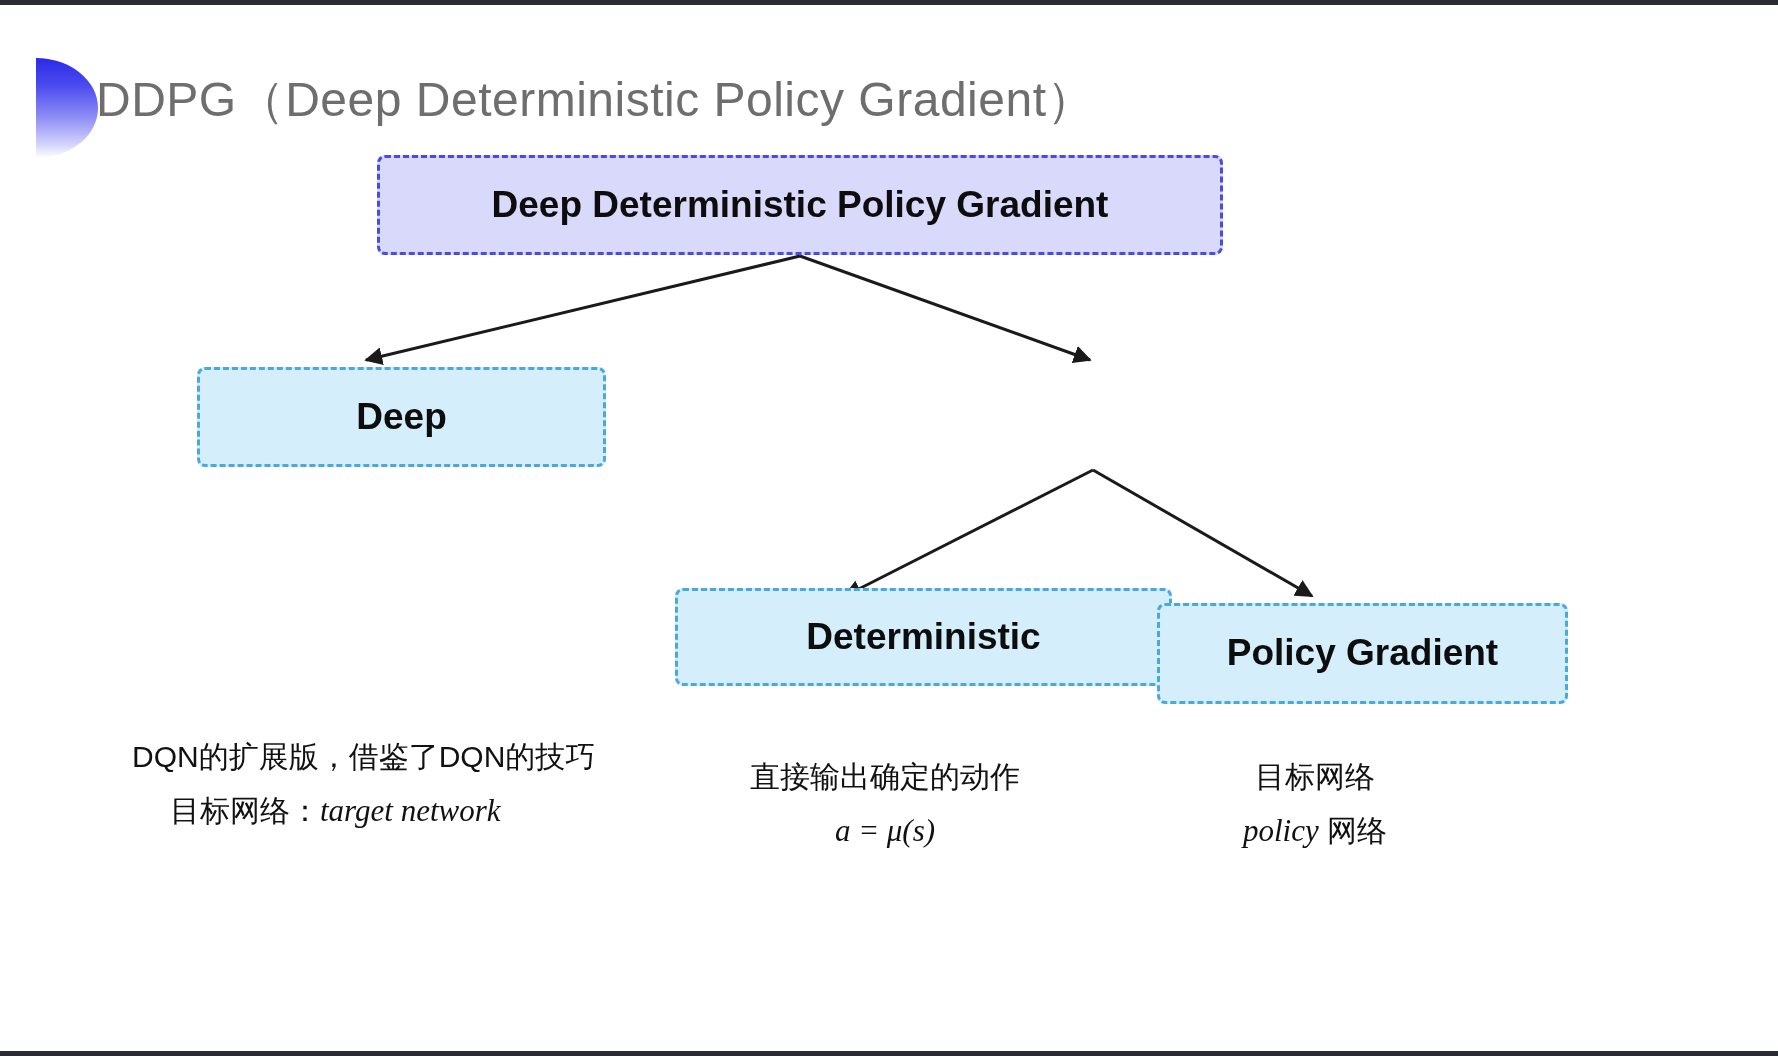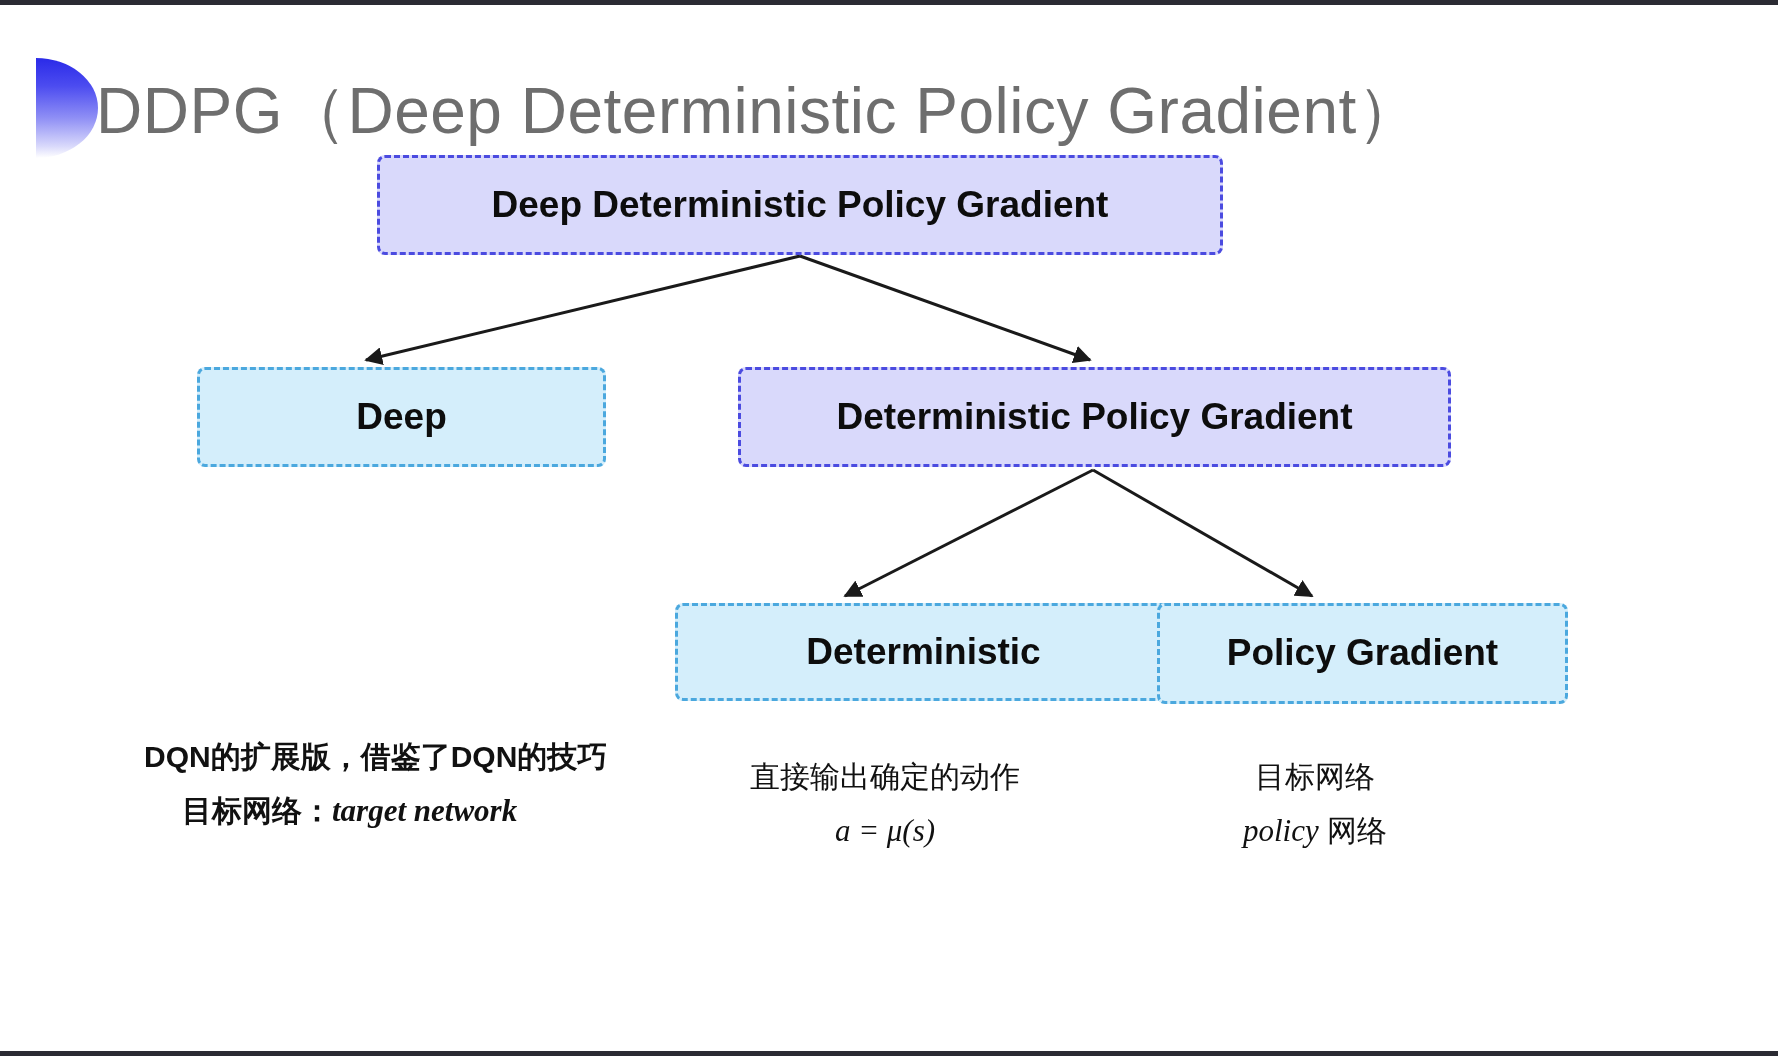--- a/index.html
+++ b/index.html
@@ -38,21 +38,21 @@
     border-top-right-radius: 62px 50px;
     border-bottom-right-radius: 62px 50px;
     border-top-left-radius: 0;
     border-bottom-left-radius: 0;
     background: linear-gradient(to bottom, #2a2ae8 0%, #4c4cf0 28%, #8f8ff5 60%, #d8d8fb 88%, #ffffff 100%);
   }
   .title-text {
     position: absolute;
     left: 96px;
     top: 68px;
-    font-size: 64px;
+    font-size: 48px;
     color: #6e6e6e;
     white-space: nowrap;
     letter-spacing: 0.5px;
     font-weight: 400;
   }
 
   
   .node {
     position: absolute;
     box-sizing: border-box;
@@ -72,21 +72,21 @@
   }
   .node.cyan {
     background: #d4eefb;
     border: 3px dashed #4ba8de;
     margin-left: 47px;
   }
 
   #node-root  { left: 377px; top: 155px;  width: 846px; height: 100px; }
   #node-deep  { left: 150px; top: 367px;  width: 409px; height: 100px; }
   #node-dpg   { left: 738px; top: 367px;  width: 713px; height: 100px; }
-  #node-det   { left: 628px; top: 603px;  width: 497px; height: 98px;  }
+  #node-det   { left: 628px; top: 588px;  width: 497px; height: 98px;  }
   #node-pg    { left: 1110px; top: 603px; width: 411px; height: 101px;  }
 
   
   #connectors {
     position: absolute;
     left: 0;
     top: 0;
     width: 1778px;
     height: 1056px;
     pointer-events: none;
@@ -100,21 +100,21 @@
     line-height: 1.78;
     white-space: nowrap;
   }
   .annot .line { display: block; }
   .annot.center { text-align: center; }
   .math {
     font-family: "Liberation Serif", "DejaVu Serif", serif;
     font-style: italic;
     font-size: 31px;
   }
-  #annot-deep     { left: 144px;  top: 730px; font-weight: bold; }
+  #annot-deep     { left: 132px;  top: 730px; }
   #annot-deep .l2 { padding-left: 38px; }
   #annot-deep .l3 { padding-left: 38px; }
   #annot-det      { left: 740px;  top: 750px; width: 290px; }
   #annot-pg       { left: 1200px; top: 750px; width: 230px; }
 </style>
 </head>
 <body>
 
 <div id="slide">
 
@@ -137,21 +137,20 @@
 
     <line x1="1093" y1="470" x2="845" y2="596" stroke="#1a1a1a" stroke-width="3" marker-end="url(#arrowhead)"></line>
 
     <line x1="1093" y1="470" x2="1312" y2="596" stroke="#1a1a1a" stroke-width="3" marker-end="url(#arrowhead)"></line>
   </svg>
 
   <div class="node purple" id="node-root">Deep Deterministic Policy Gradient</div>
 
   <div class="node cyan" id="node-deep">Deep</div>
 
-  <div class="node purple" id="node-dpg">Deterministic Policy Gradient</div>
 
   <div class="node cyan" id="node-det">Deterministic</div>
 
   <div class="node cyan" id="node-pg">Policy Gradient</div>
 
   <div class="annot" id="annot-deep">
     <span class="line l1">DQN的扩展版，借鉴了DQN的技巧</span>
     <span class="line l2">
       <span>目标网络：</span><span class="math">target network</span>
     </span>

